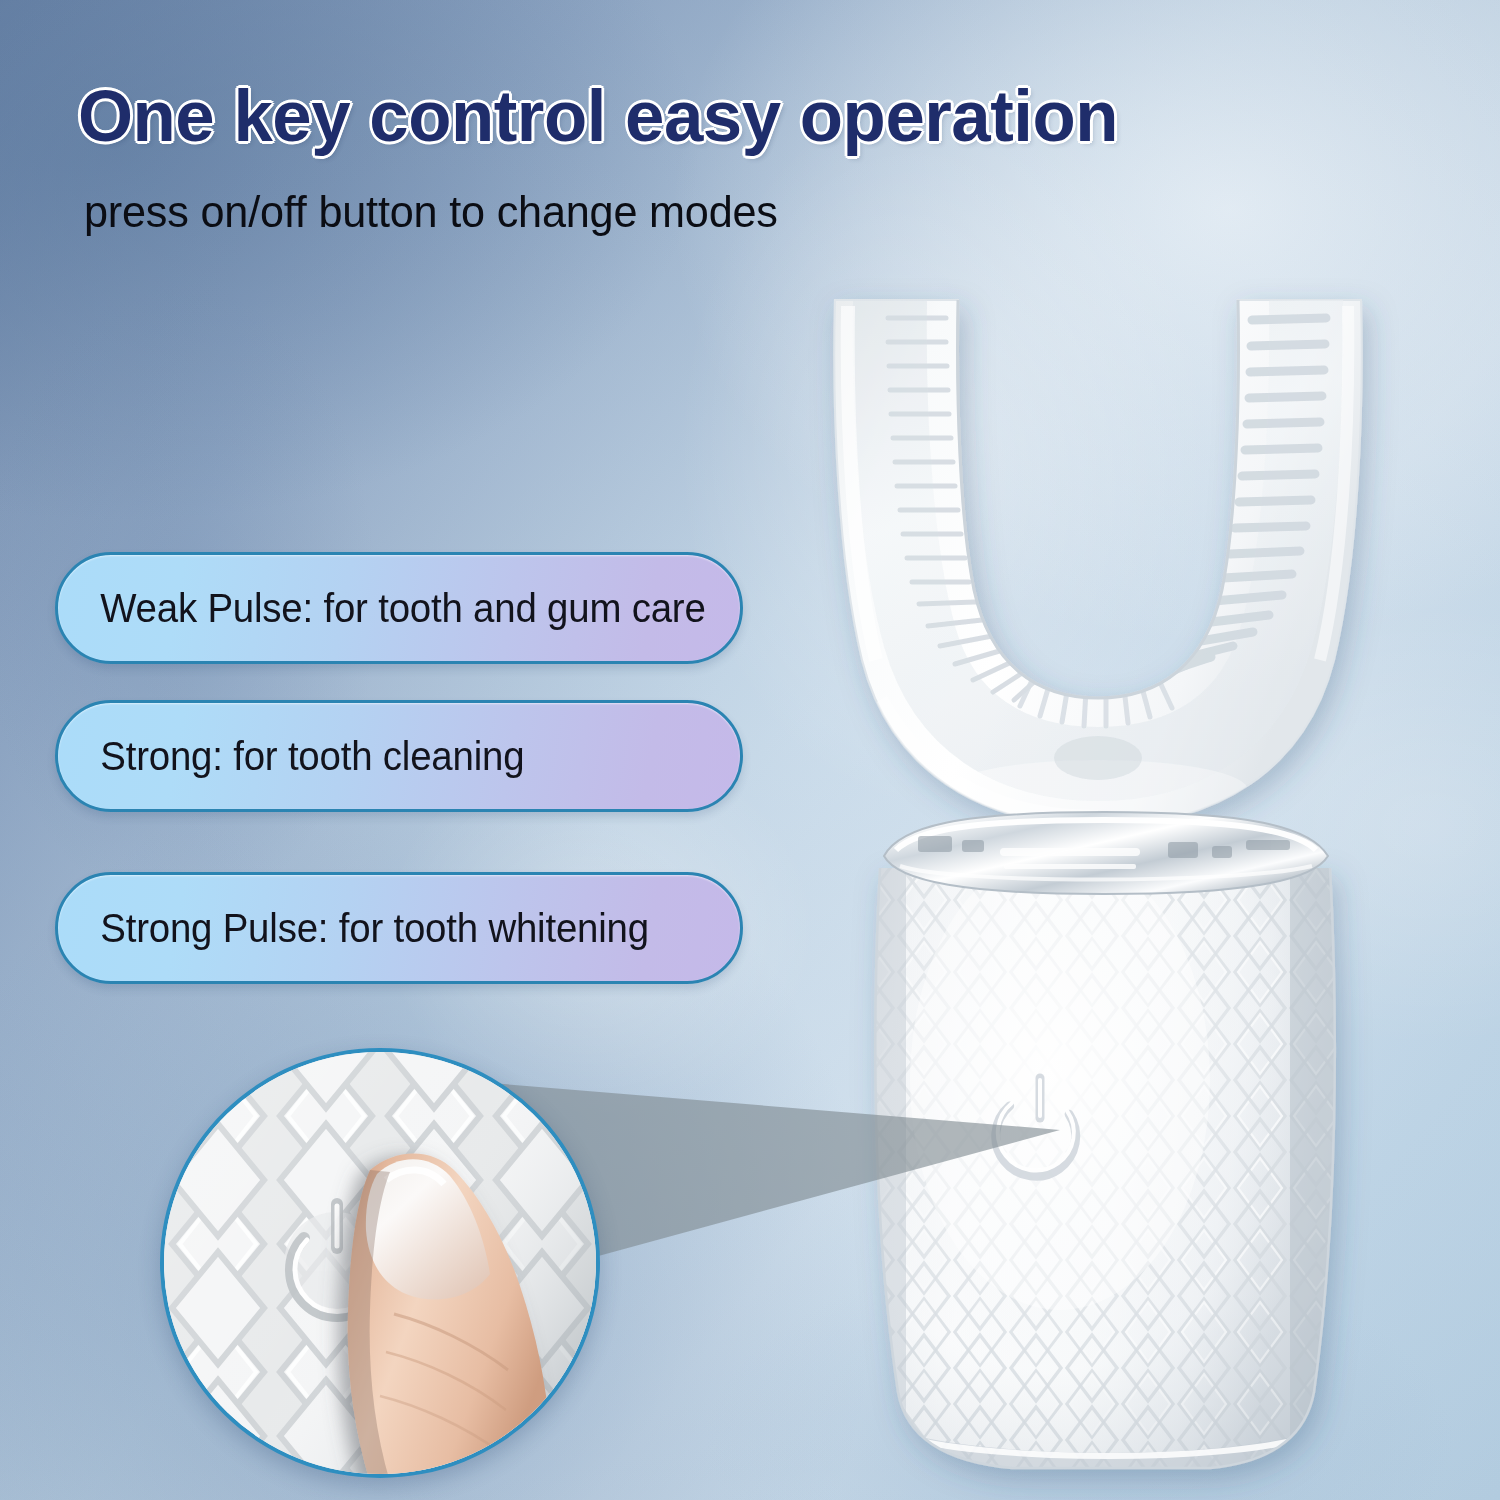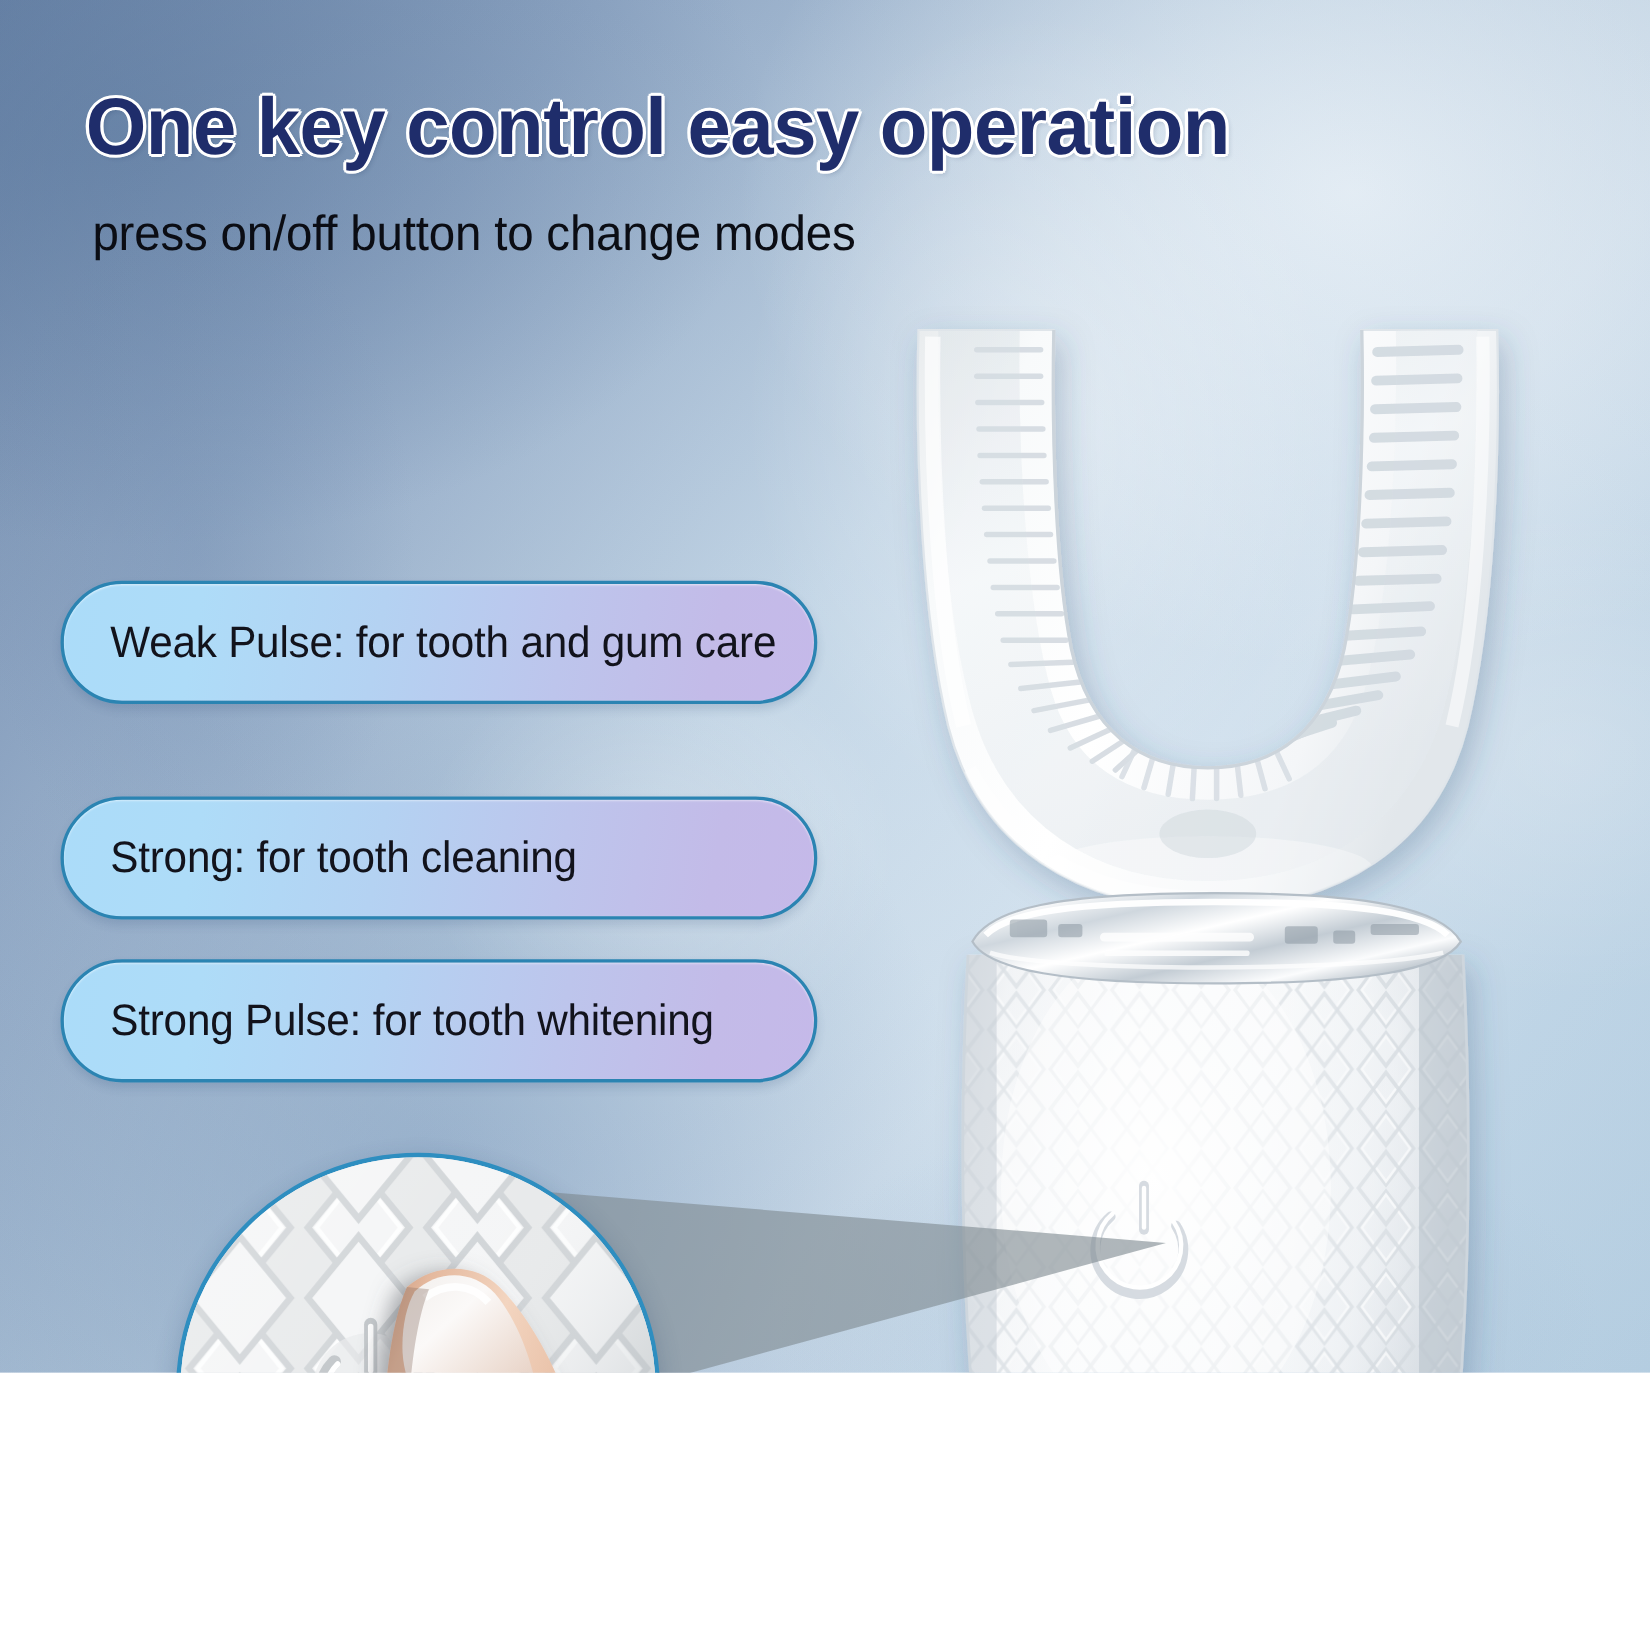--- a/index.html
+++ b/index.html
@@ -4,21 +4,21 @@
 <title>One key control easy operation</title>
 <style>
   html, body {
     margin: 0;
     padding: 0;
     background: #ffffff;
   }
   #stage {
     position: relative;
     width: 1500px;
-    height: 1248px;
+    height: 1500px;
     overflow: hidden;
     font-family: "Liberation Sans", sans-serif;
     -webkit-font-smoothing: antialiased;
   }
 
   
   .bg-base {
     position: absolute;
     inset: 0;
     background:
@@ -93,22 +93,22 @@
     padding-left: 44px;
     font-size: 40px;
     font-weight: 400;
     color: #12131c;
     white-space: nowrap;
     letter-spacing: -0.2px;
     transform: scaleX(0.96);
     transform-origin: left center;
   }
   .pill-0 { top: 374px; }
-  .pill-1 { top: 528px; }
-  .pill-2 { top: 700px; margin-top: 24px; }
+  .pill-1 { top: 552px; }
+  .pill-2 { top: 700px; }
   .pill-3 { top: 872px; }
 
   
   .callout-wedge {
     position: absolute;
     left: 430px;
     top: 1060px;
     width: 630px;
     height: 260px;
     pointer-events: none;

